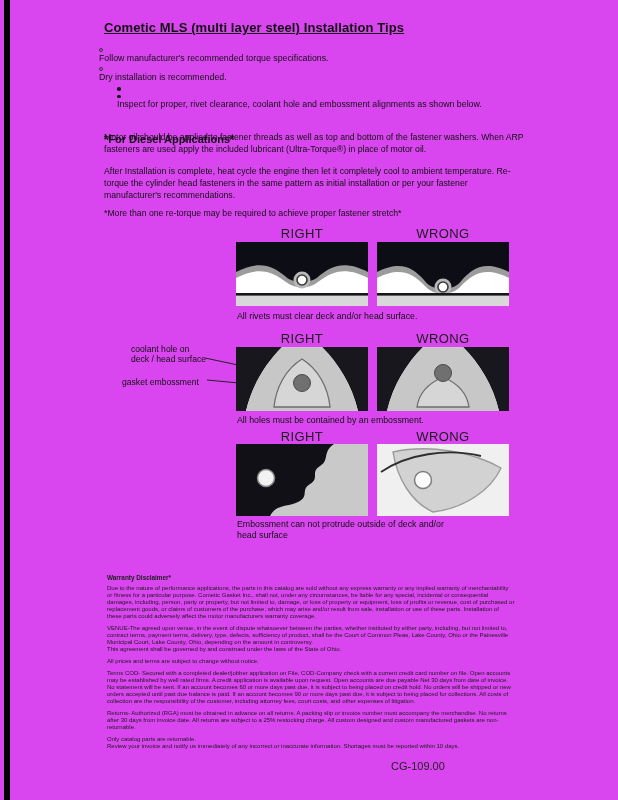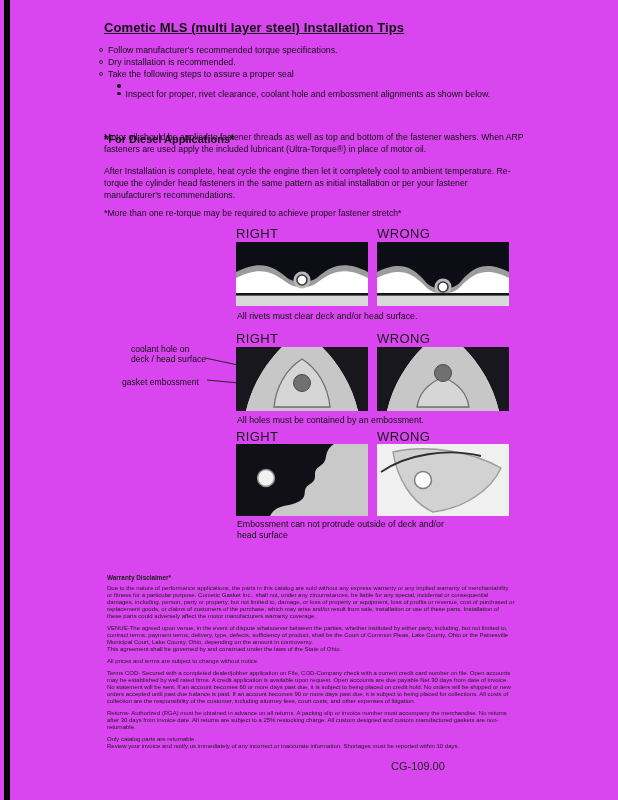--- a/index.html
+++ b/index.html
@@ -9,32 +9,32 @@
     font-family:"Liberation Sans", sans-serif; color:#111; overflow:hidden;
   }
   .edge-strip { position:absolute; left:4px; top:0; width:6px; height:100%; background:#000; }
 
   .title {
     position:absolute; left:104px; top:20px;
     font-size:13px; font-weight:bold; text-decoration:underline; letter-spacing:0.1px;
   }
 
   .tips { position:absolute; left:99px; top:44px; font-size:8.8px; line-height:12px; width:440px; }
-  .tip-row { display:flex; align-items:flex-start; }
+  .tip-row { display:flex; align-items:flex-start;flex-direction:column; }
   .tip-row.sub { margin-left:18px; }
   .o-marker { width:4px; height:4px; border:1px solid #333; border-radius:50%; margin:3.5px 5px 0 0; flex:0 0 auto; }
   .dot-marker { width:3.5px; height:3.5px; background:#111; border-radius:50%; margin:4px 5px 0 0; flex:0 0 auto; }
 
   .diesel-heading { position:absolute; left:104px; top:133px; font-size:11px; font-weight:bold; }
   .para { position:absolute; left:104px; width:420px; font-size:8.7px; line-height:12px; white-space:pre-line; }
   .para1 { top:131px; }
   .para2 { top:165px; }
   .note  { top:207px; }
 
-  .dg-label { position:absolute; width:132px; font-size:13px; color:#1a1a1a; letter-spacing:0.4px; }
+  .dg-label { position:absolute; width:132px; text-align:center; font-size:13px; color:#1a1a1a; letter-spacing:0.4px; }
   .dg-img { position:absolute; width:132px; line-height:0; }
   .dg-caption { position:absolute; font-size:8.8px; line-height:11px; color:#111; }
 
   .callout { position:absolute; font-size:8.6px; line-height:10px; white-space:pre-line; color:#111; }
   .callout-lines { position:absolute; left:203px; top:350px; }
 
   .warranty { position:absolute; left:107px; top:574px; width:408px; font-size:6px; line-height:7px; color:#1c1c1c; }
   .warranty .w-head { font-weight:bold; font-size:6.4px; margin-bottom:4px; }
   .warranty p { margin-bottom:5px; white-space:pre-line; }
 
@@ -49,24 +49,20 @@
   <div class="title">Cometic MLS (multi layer steel) Installation Tips</div>
 
   <div class="tips">
     <div class="tip-row">
       <span class="o-marker"></span>
       <span>Follow manufacturer's recommended torque specifications.</span>
     </div>
     <div class="tip-row">
       <span class="o-marker"></span>
       <span>Dry installation is recommended.</span>
-    </div>
-    <div class="tip-row">
-      <span class="o-marker"></span>
-      <span>Take the following steps to assure a proper seal</span>
     </div>
     <div class="tip-row sub">
       <span class="dot-marker"></span>
     </div>
     <div class="tip-row sub">
       <span class="dot-marker"></span>
       <span>Inspect for proper, rivet clearance, coolant hole and embossment alignments as shown below.</span>
     </div>
   </div>
 

